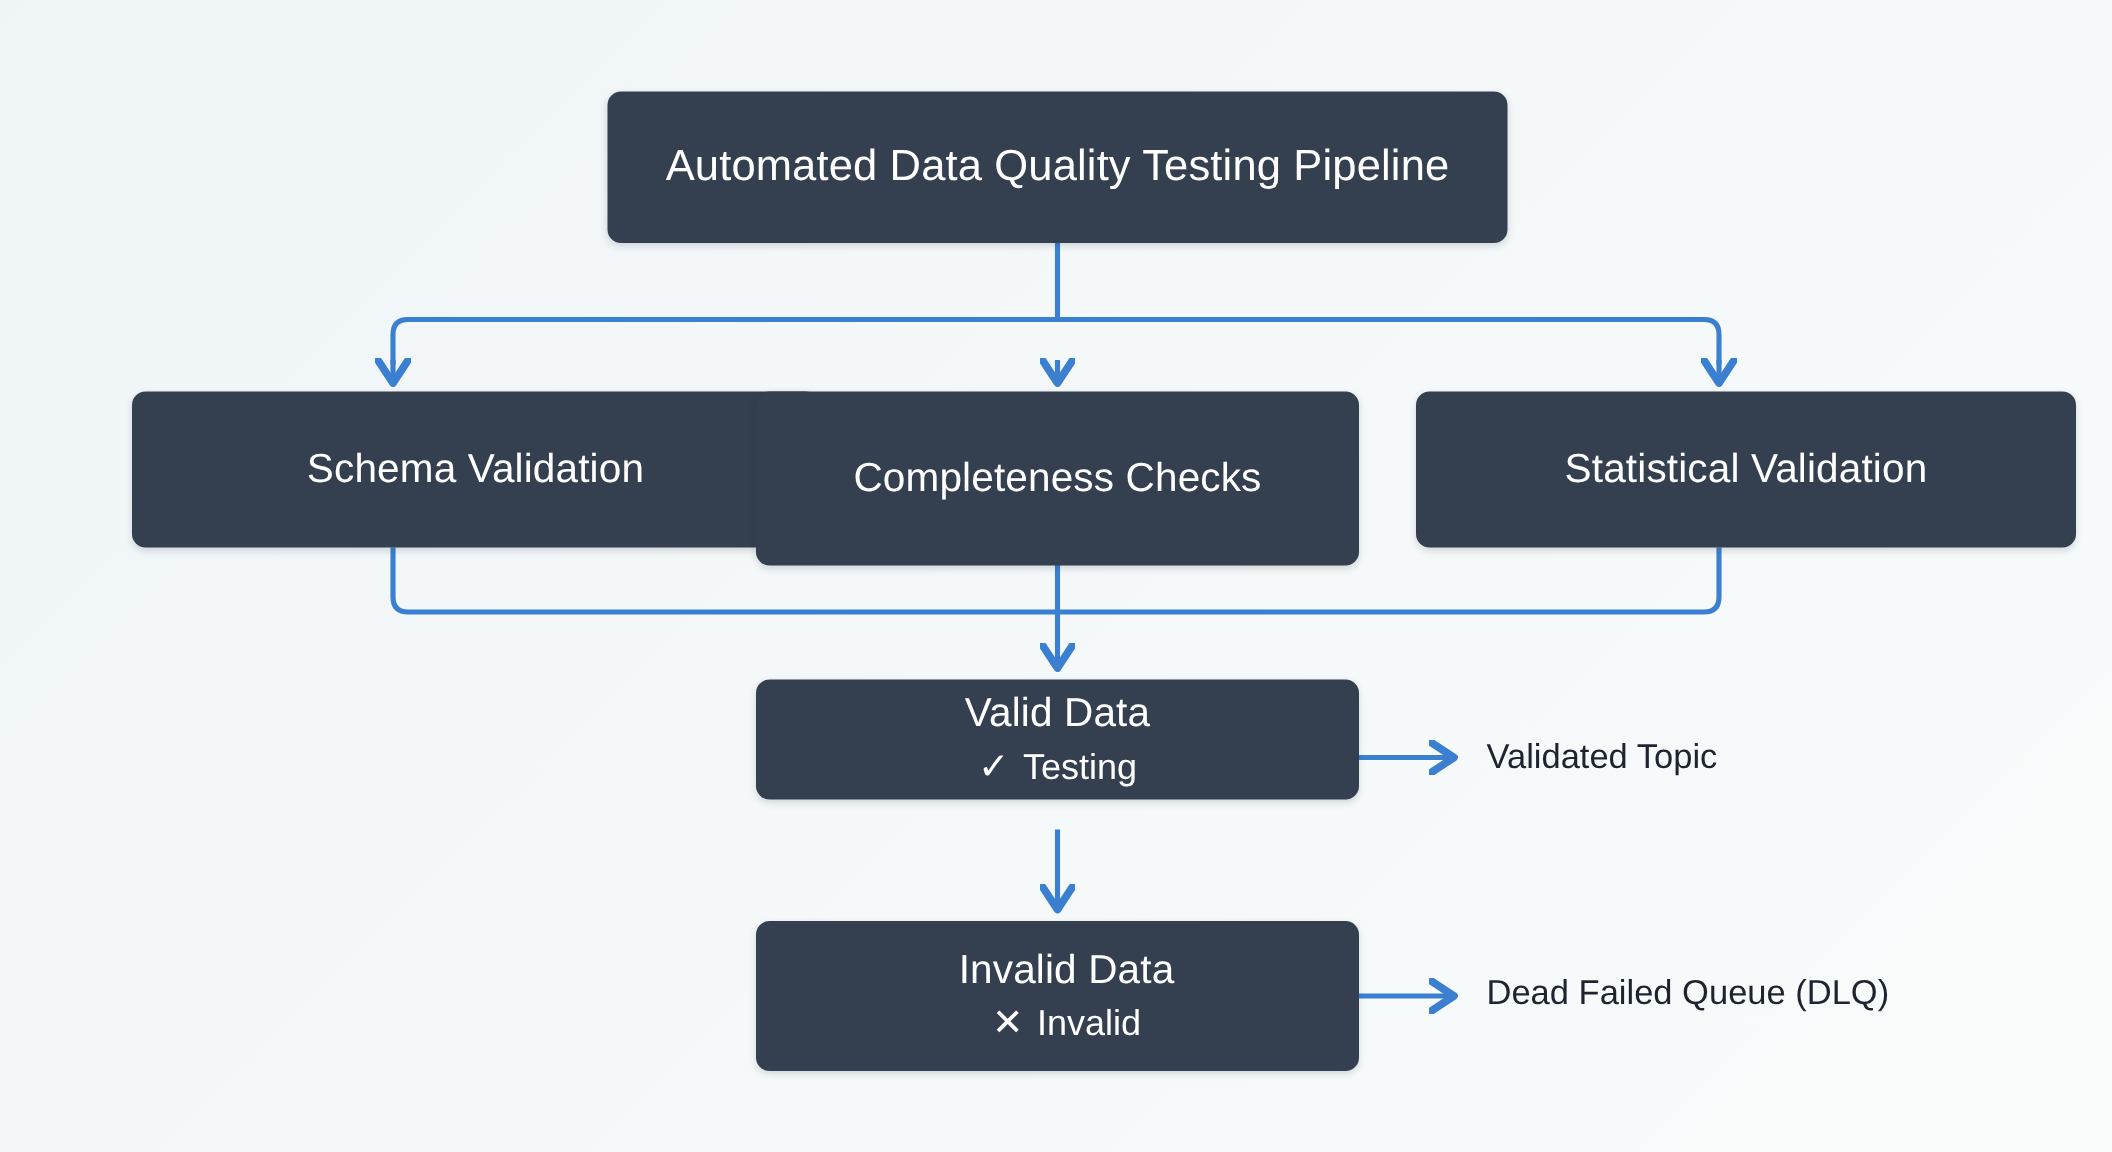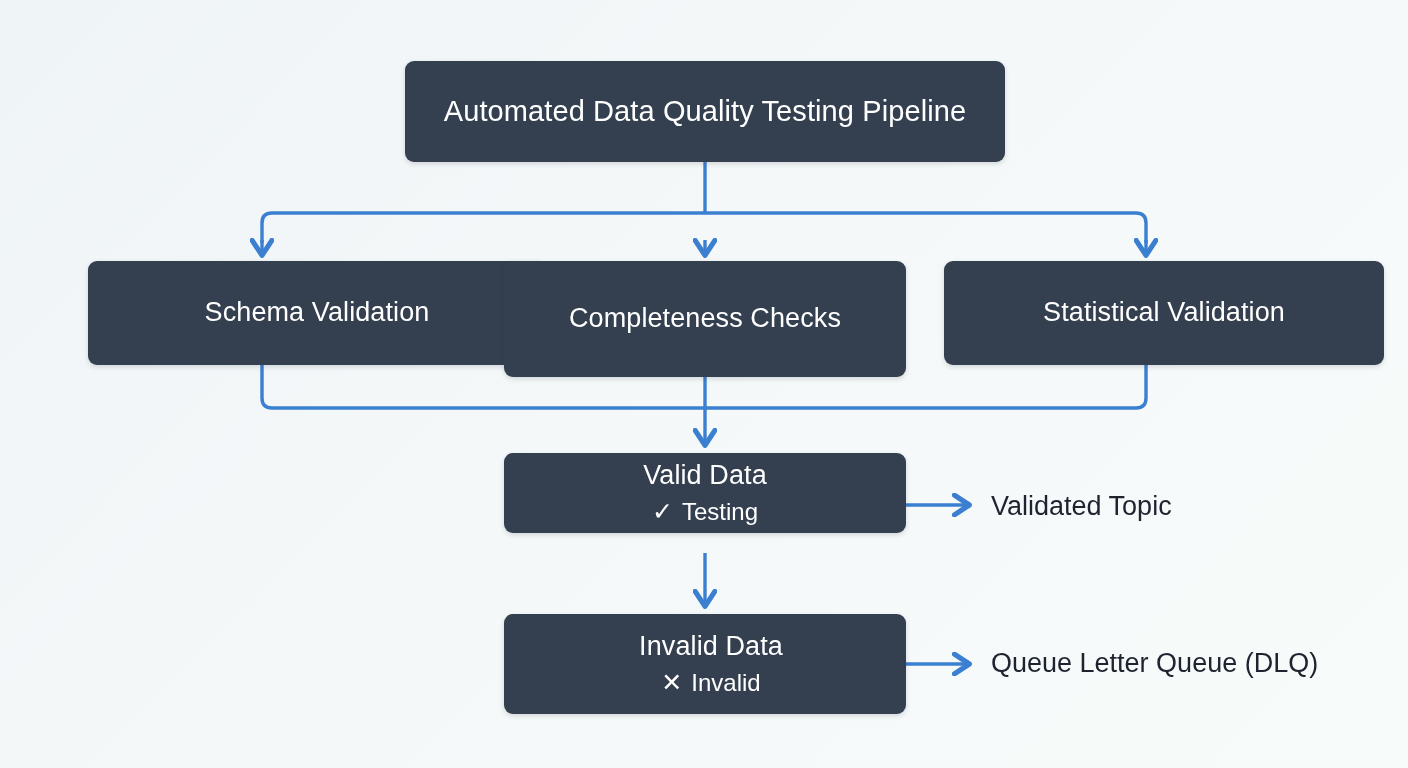--- a/index.html
+++ b/index.html
@@ -65,21 +65,21 @@
   }
   #node-root   { left: 405px; top: 61px;  width: 600px; height: 101px; }
   #node-schema { left: 62px;  top: 261px; width: 458px; height: 104px; margin-left: 26px; }
   #node-compl  { left: 504px; top: 261px; width: 402px; height: 116px; }
   #node-stat   { left: 944px; top: 261px; width: 440px; height: 104px; justify-content: center; }
   #node-valid  { left: 504px; top: 453px; width: 402px; height: 80px; }
   #node-invalid{ left: 504px; top: 614px; width: 402px; height: 100px; padding-left: 12px; }
 
   .endpoint-label {
     position: absolute;
-    font-size: 27px;
+    font-size: 23px;
     color: #1d2430;
     white-space: nowrap;
     line-height: 1;
   }
   #label-validated { left: 991px; top: 493px; }
   #label-dlq       { left: 991px; top: 650px; }
 </style>
 </head>
 <body>
 
@@ -145,15 +145,15 @@
   <div class="node sub" id="node-invalid">
     <span class="title">Invalid Data</span>
     <span class="status">
       <span class="mark">✕</span>
       <span>Invalid</span>
     </span>
   </div>
 
   <div class="endpoint-label" id="label-validated">Validated Topic</div>
 
-  <div class="endpoint-label" id="label-dlq">Queue Letter Queue (DLQ)</div>
+  <div class="endpoint-label" id="label-dlq">Dead Failed Queue (DLQ)</div>
 
 </div>
 
 </body></html>

